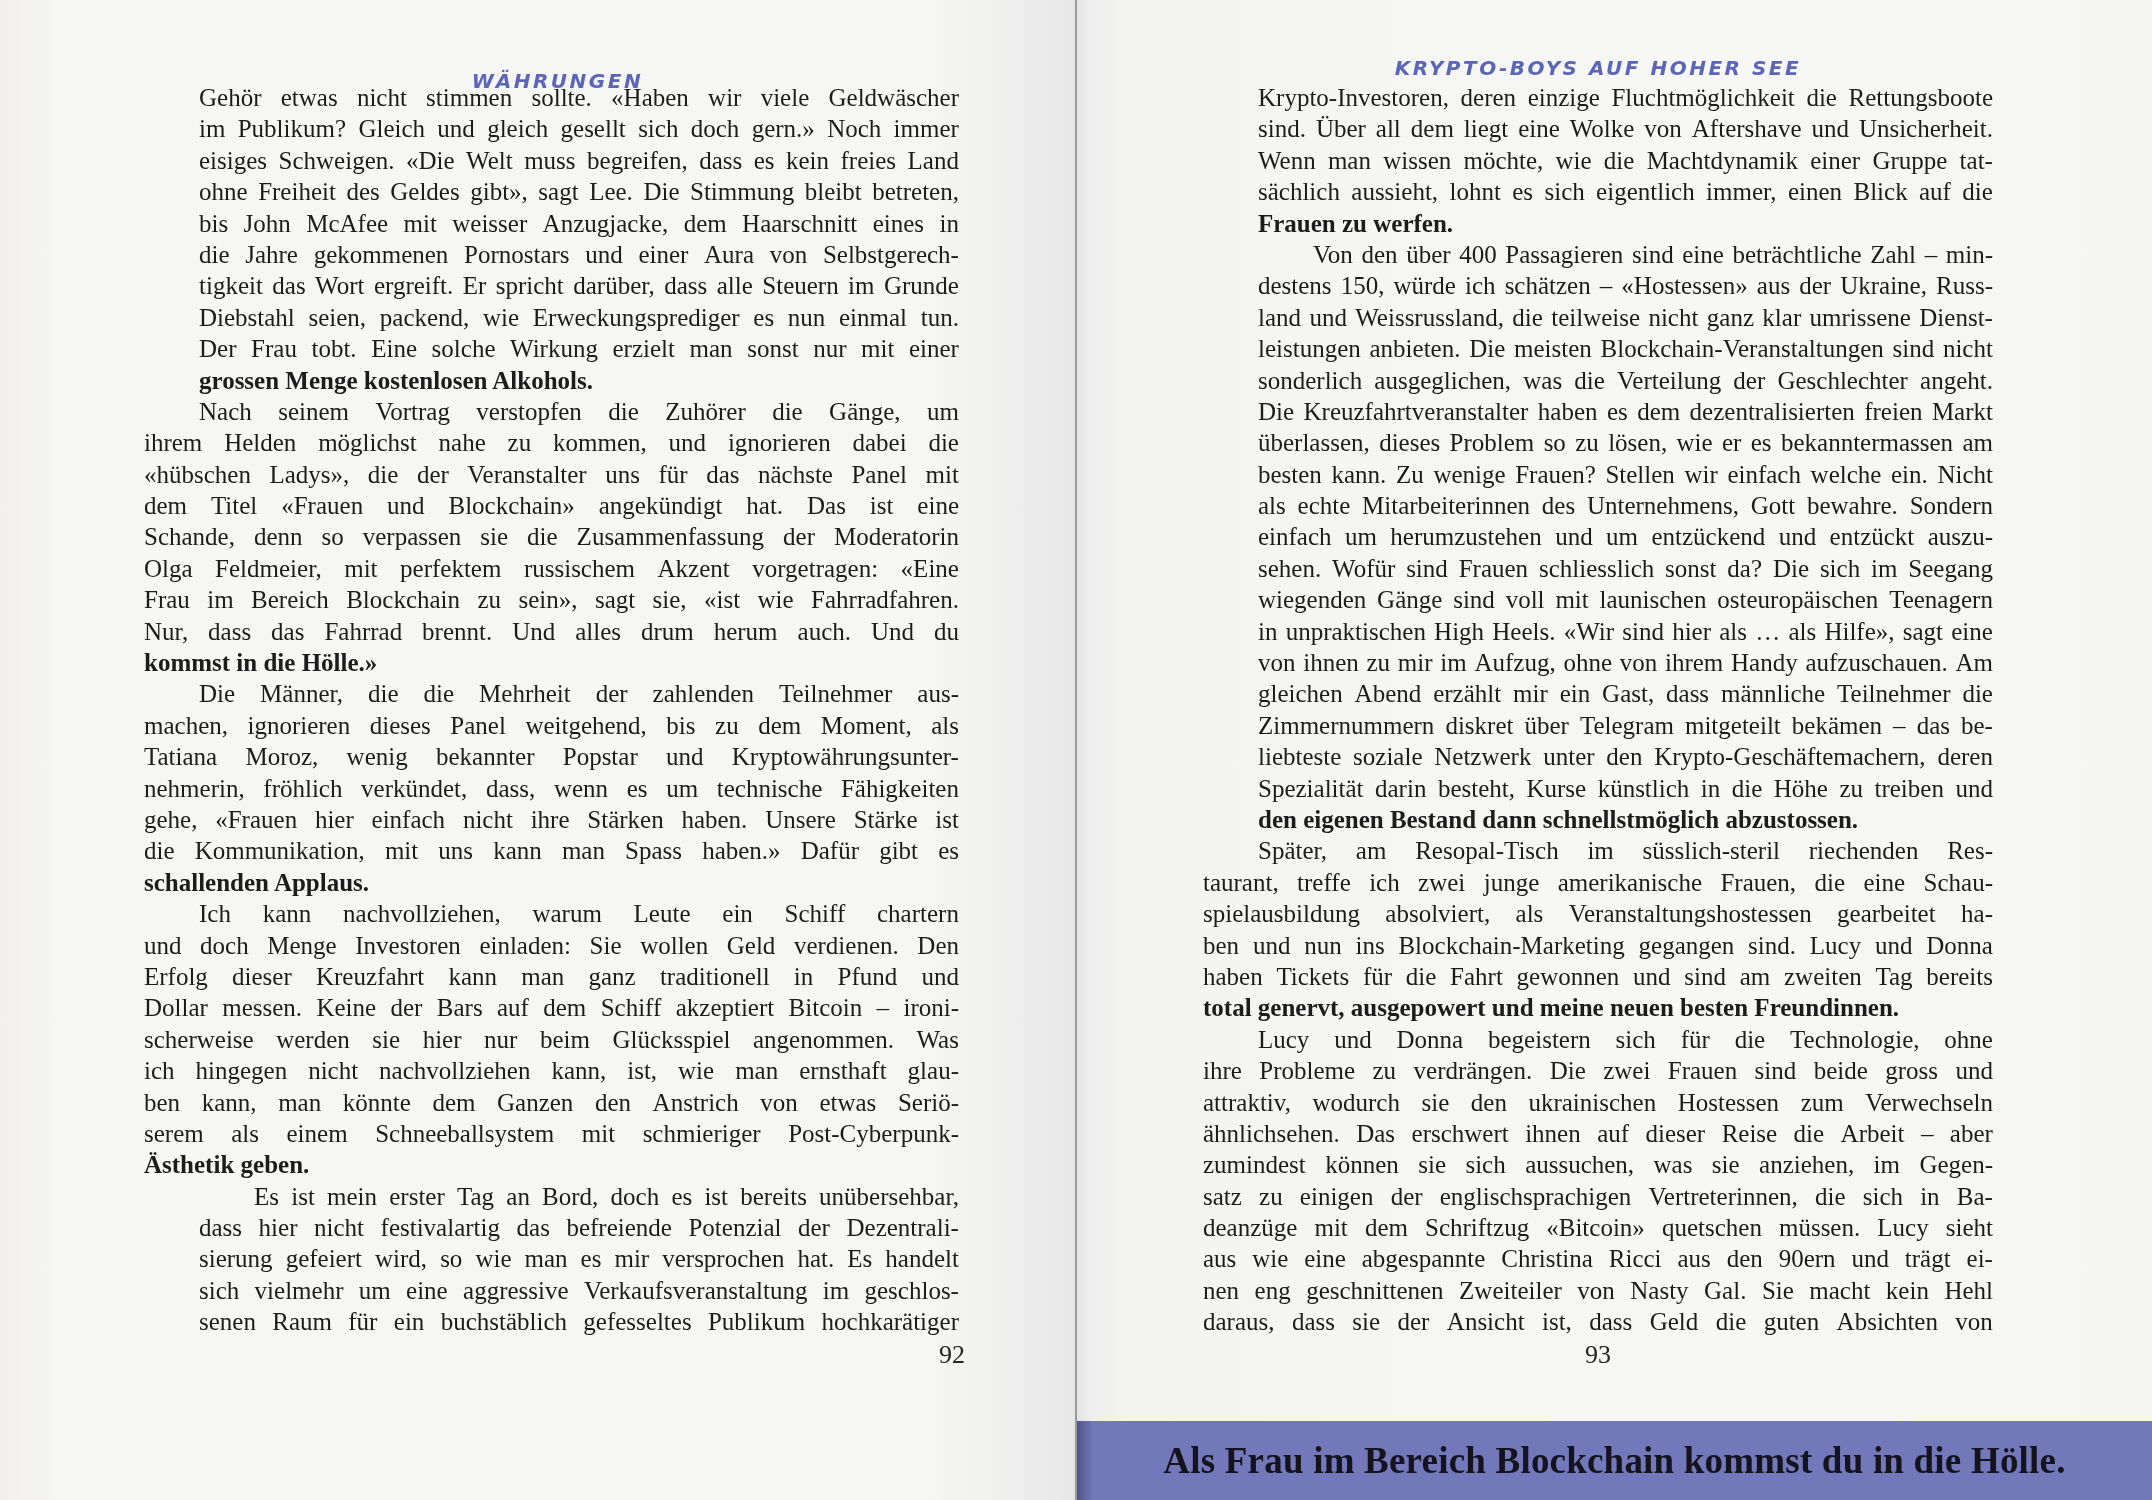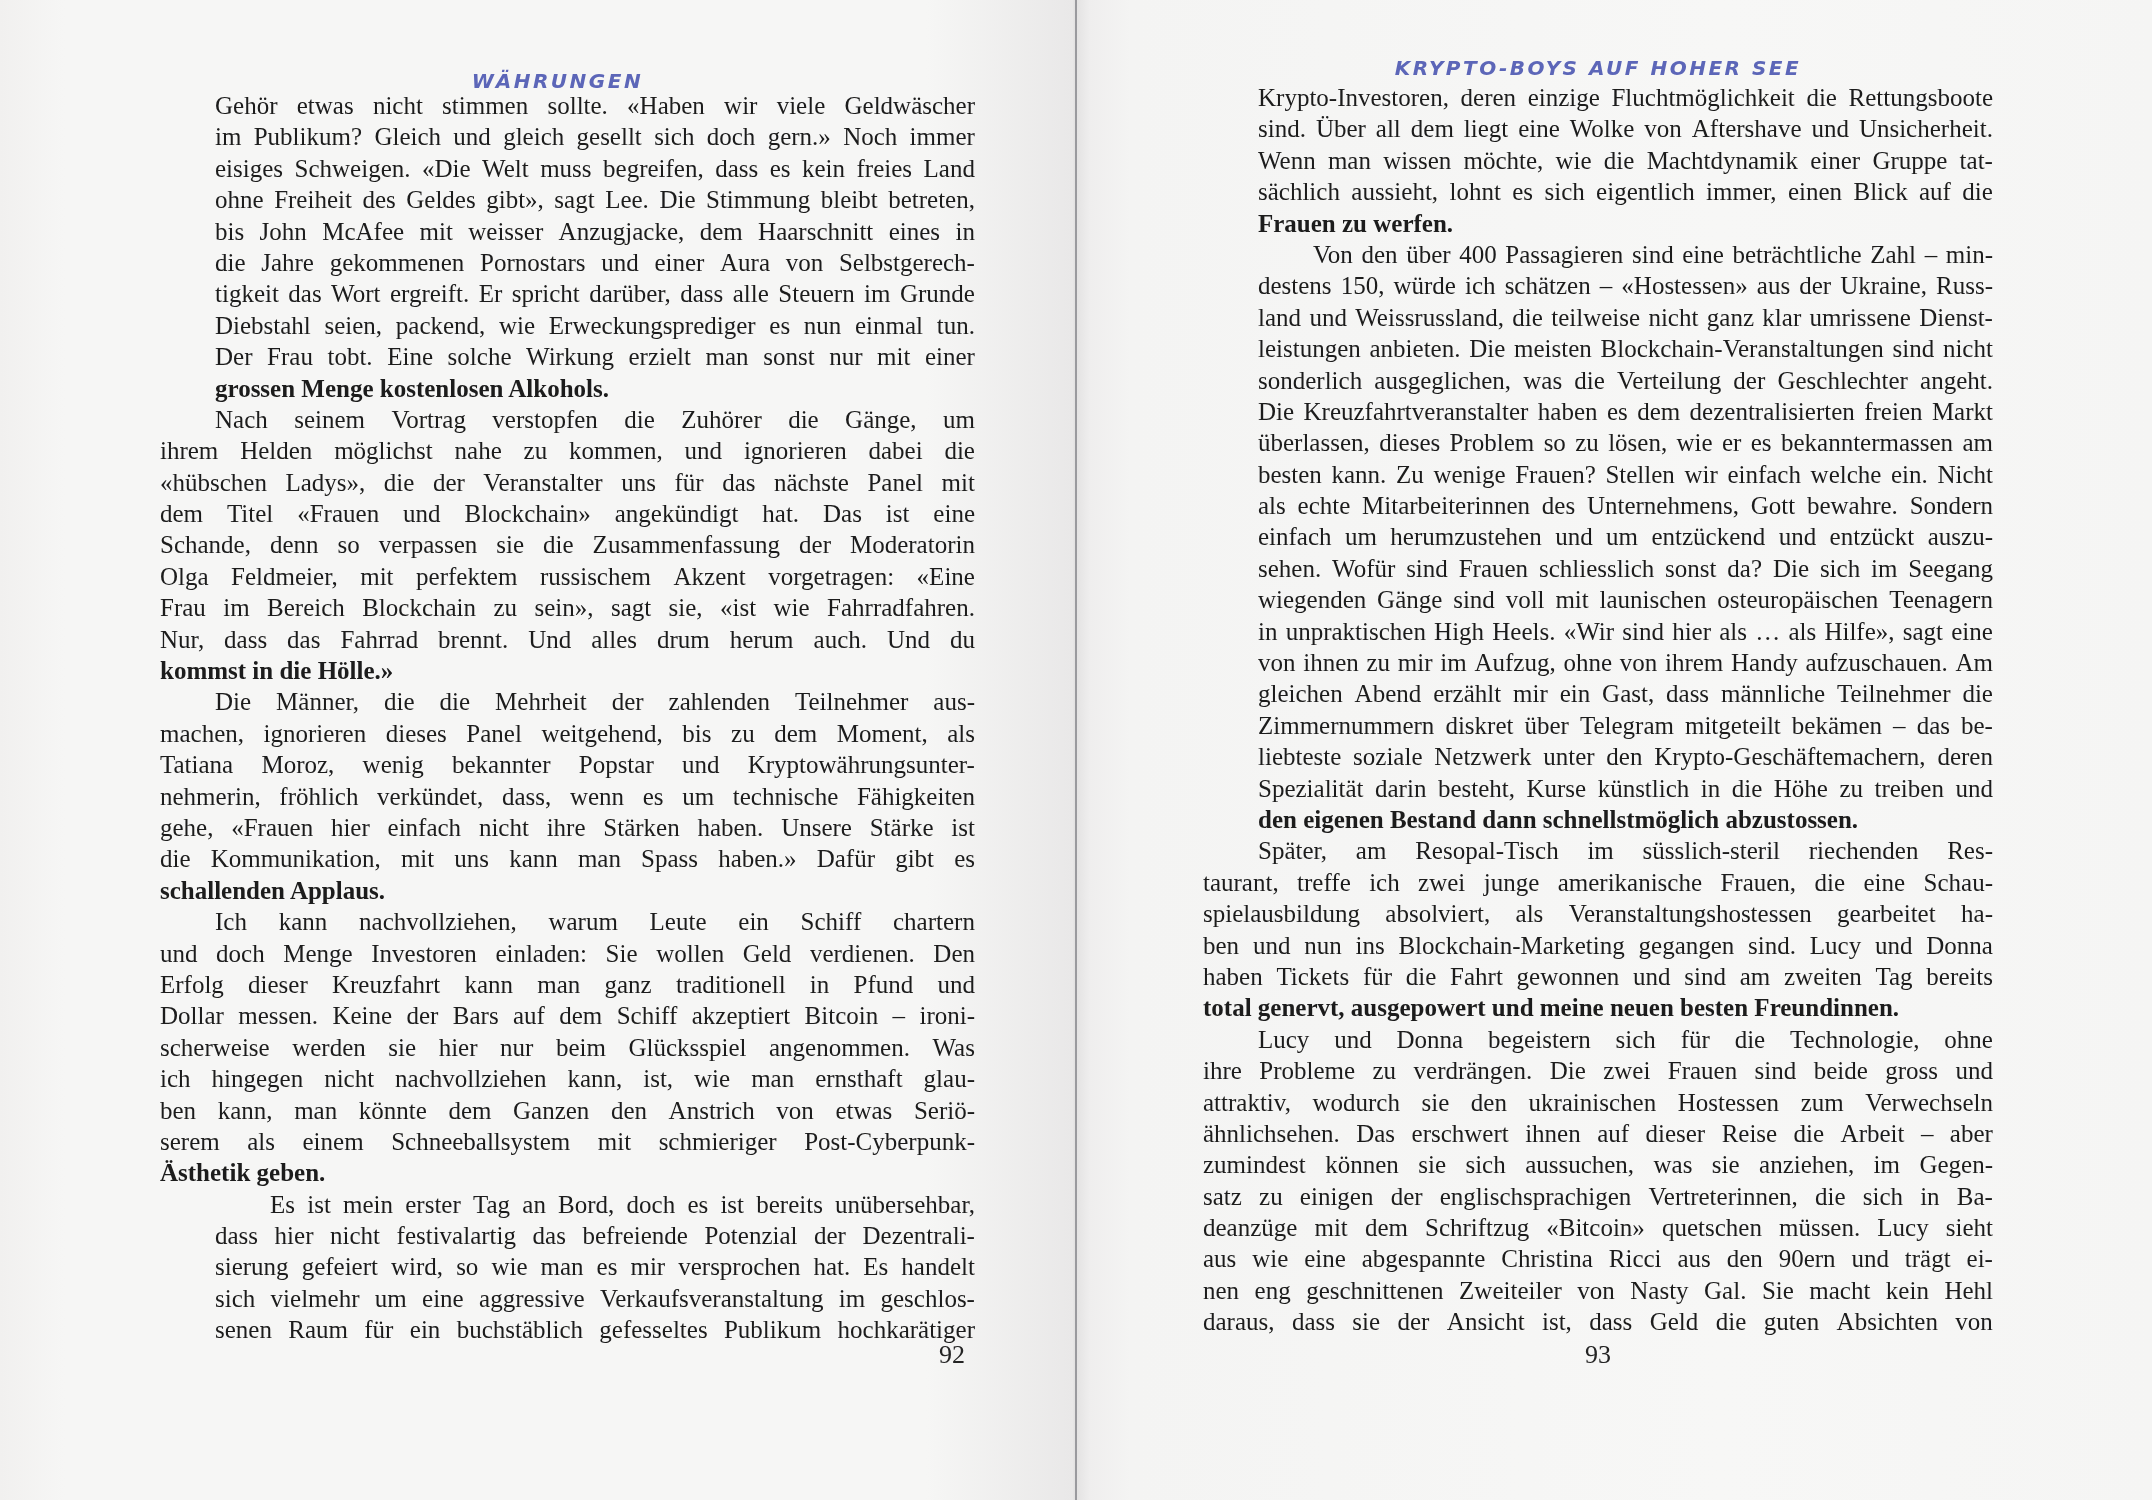--- a/index.html
+++ b/index.html
@@ -22,21 +22,21 @@
     background:var(--gutter,#9a9a9e);z-index:6;
   }
   .running-head{
     position:absolute;top:56px;text-align:center;
     font-family:"DejaVu Sans", sans-serif;font-style:italic;font-weight:bold;
     font-size:20px;letter-spacing:2.5px;color:var(--accent,#5c66b8);
   }
   .page.left .running-head{left:150px;width:815px;margin-top:13px;}
   .page.right .running-head{left:126px;width:790px;}
   .textblock{position:absolute;top:82px;font-size:25px;line-height:31.4px;}
-  .page.left .textblock{left:160px;width:815px;margin-top:8px;}
+  .page.left .textblock{left:144px;width:815px;}
   .page.right .textblock{left:126px;width:790px;}
   .para{margin:0;}
   .para.indented{padding-left:55px;}
   .line{height:31.4px;overflow:visible;}
   .line.just{display:flex;justify-content:space-between;}
   .line.just span{display:inline-block;white-space:pre;}
   .line.indent{padding-left:55px;}
   .line.last{text-align:left;white-space:nowrap;font-weight:bold;}
   .folio{
     position:absolute;top:1340px;text-align:center;font-size:26px;color:#242424;
@@ -961,14 +961,17 @@
             <span>Absichten</span>
             <span>von</span>
           </div>
         </div>
       </div>
     <div class="folio">93</div>
   </div>
 
   <div class="gutter-line"></div>
 
+  <div class="pull-quote-banner">
+    <span class="pull-quote-text">Als Frau im Bereich Blockchain kommst du in die Hölle.</span>
+  </div>
 
 </div>
 
 </body></html>

